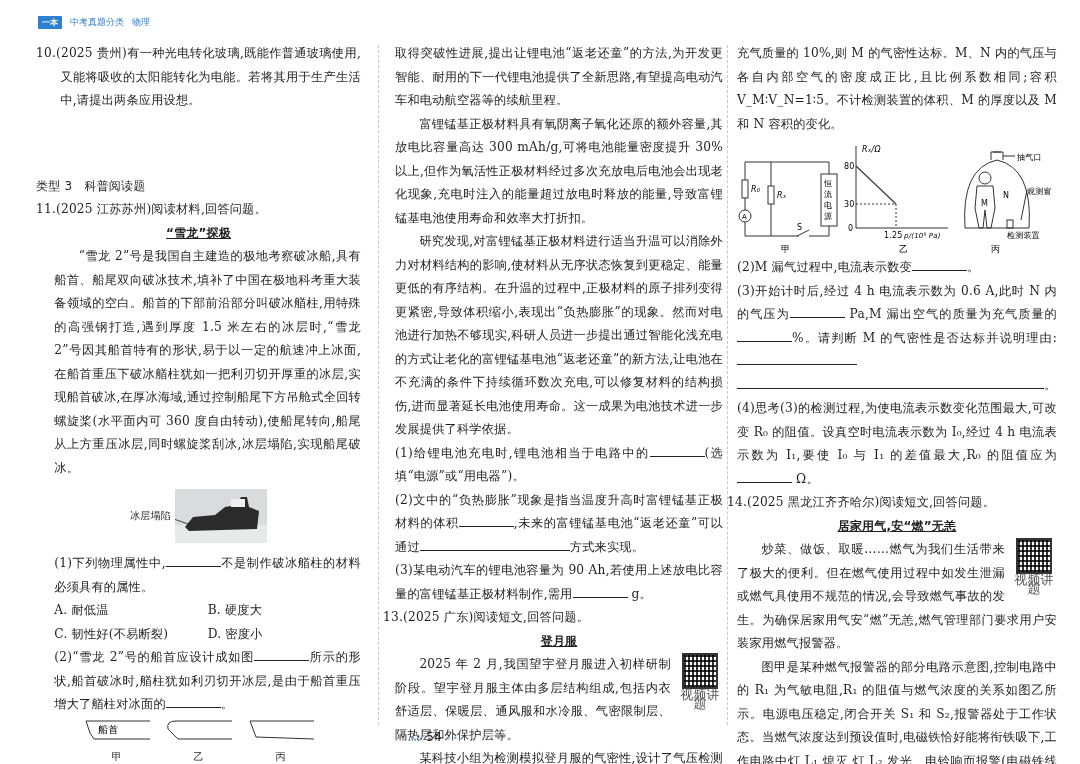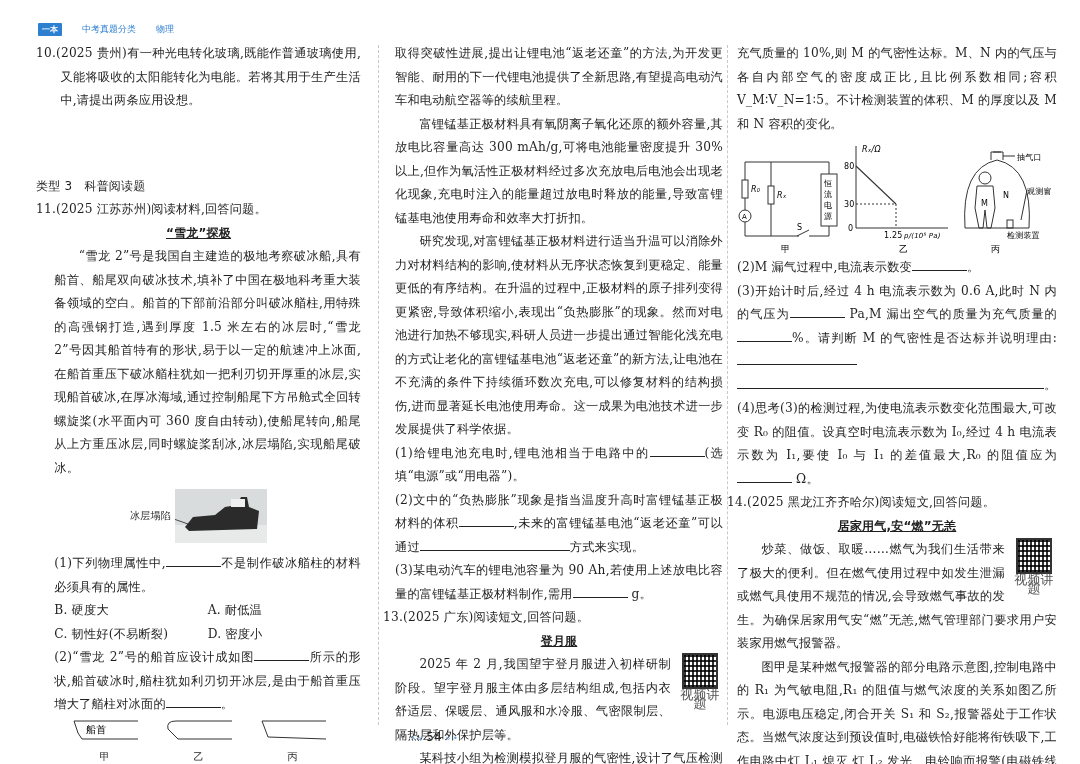--- a/index.html
+++ b/index.html
@@ -1,19 +1,19 @@
 <!DOCTYPE html>
 <html><head>
 <meta charset="utf-8">
 <style>
   * { box-sizing: border-box; margin: 0; padding: 0; }
   html, body { width: 1080px; height: 764px; background: #ffffff; overflow: hidden; }
   body { position: relative; font-family: "DejaVu Serif", "Liberation Serif", serif; color: #1f1f1f; }
   .page { position: absolute; left: 0; top: 0; width: 1080px; height: 764px; }
-  .header { position: absolute; left: 38px; top: 23px; display: flex; align-items: center; gap: 20px; font-family: "DejaVu Sans", sans-serif; font-size: 9px; color: #2d7fd0; }
+  .header { position: absolute; left: 38px; top: 16px; display: flex; align-items: center; gap: 8px; font-family: "DejaVu Sans", sans-serif; font-size: 9px; color: #2d7fd0; }
   .logo { background: #2d7fd0; color: #fff; font-size: 8px; padding: 1px 4px; border-radius: 1px; font-weight: bold; }
   .col { position: absolute; top: 42px; font-size: 12.2px; line-height: 23.5px; letter-spacing: 0.2px; }
   .col1 { left: 36px; width: 325px; }
   .col2 { left: 395px; width: 328px; }
   .col3 { left: 737px; width: 320px; }
   .divider { position: absolute; top: 45px; height: 680px; border-left: 1px dashed #c8c8c8; }
   .p { text-align: justify; }
   .ind { text-indent: 2em; }
   .hang { padding-left: 2em; text-indent: -2em; }
   .sub { padding-left: 1.5em; }
@@ -59,29 +59,29 @@
         <rect y="36" width="92" height="18" fill="#e8eaea"></rect>
         <path d="M10 38 L18 28 L40 26 L50 18 L62 16 L66 8 L72 8 L74 18 L84 22 L82 40 L14 42 Z" fill="#2b2b2b"></path>
         <rect x="56" y="10" width="14" height="8" fill="#f0f0f0"></rect>
         <line x1="-30" y1="20" x2="16" y2="36" stroke="#222" stroke-width="0.8"></line>
       </svg>
     </div>
     <div class="p sub">
       <span>(1)下列物理属性中,</span><span class="blank w60"></span><span>不是制作破冰艏柱的材料必须具有的属性。</span>
     </div>
     <div class="opts">
+      <span>A. 耐低温</span>
       <span>B. 硬度大</span>
-      <span>A. 耐低温</span>
       <span>C. 韧性好(不易断裂)</span>
       <span>D. 密度小</span>
     </div>
     <div class="p sub">
       <span>(2)“雪龙 2”号的船首应设计成如图</span><span class="blank w60"></span><span>所示的形状,船首破冰时,艏柱犹如利刃切开冰层,是由于船首重压增大了艏柱对冰面的</span><span class="blank w60"></span><span>。</span>
     </div>
-    <div class="figure" style="gap:24px;height:48px">
+    <div class="figure" style="gap:12px;height:48px">
       <div style="text-align:center">
         <svg width="70" height="26">
             <path d="M4 4 L68 4 M4 4 L8 16 L12 22 L68 22" stroke="#333" fill="none"></path>
             <text x="16" y="16" font-size="10">船首</text>
           </svg>
         <div style="font-size:10px;line-height:12px">甲</div>
       </div>
       <div style="text-align:center">
         <svg width="70" height="26">
             <path d="M68 4 L12 4 Q2 4 4 12 L14 22 L68 22" stroke="#333" fill="none"></path>

